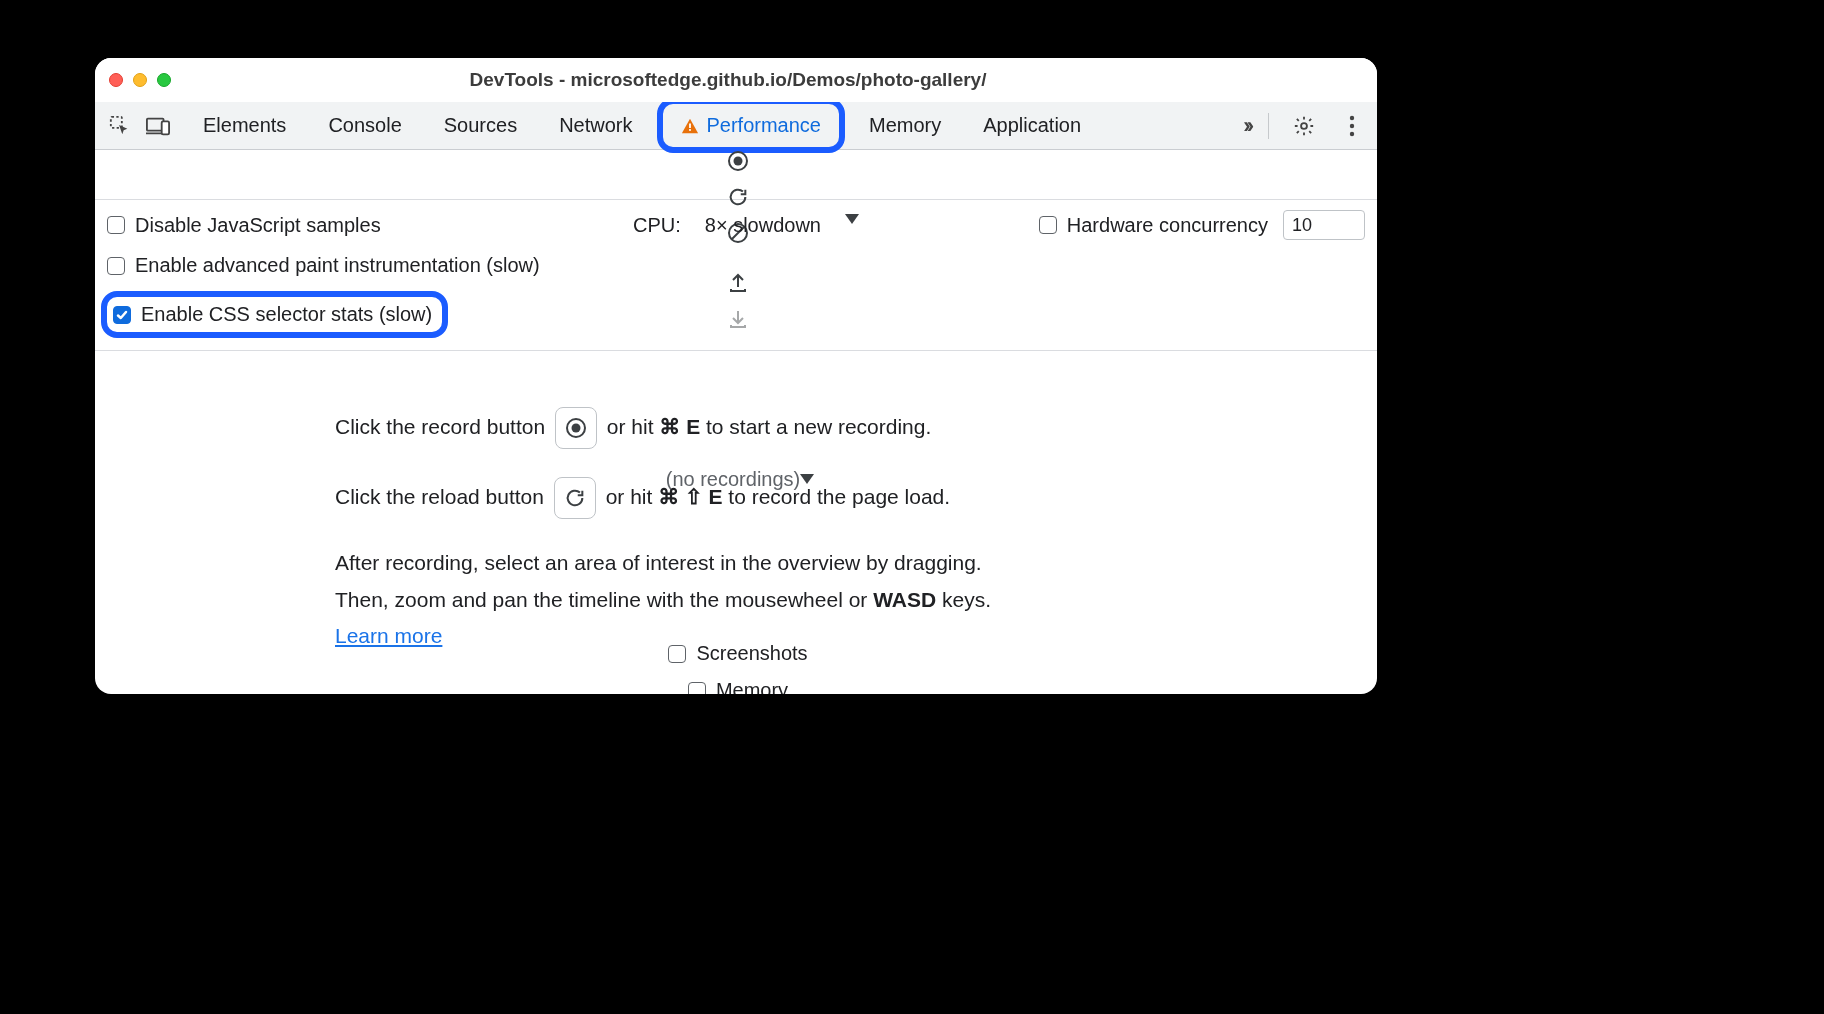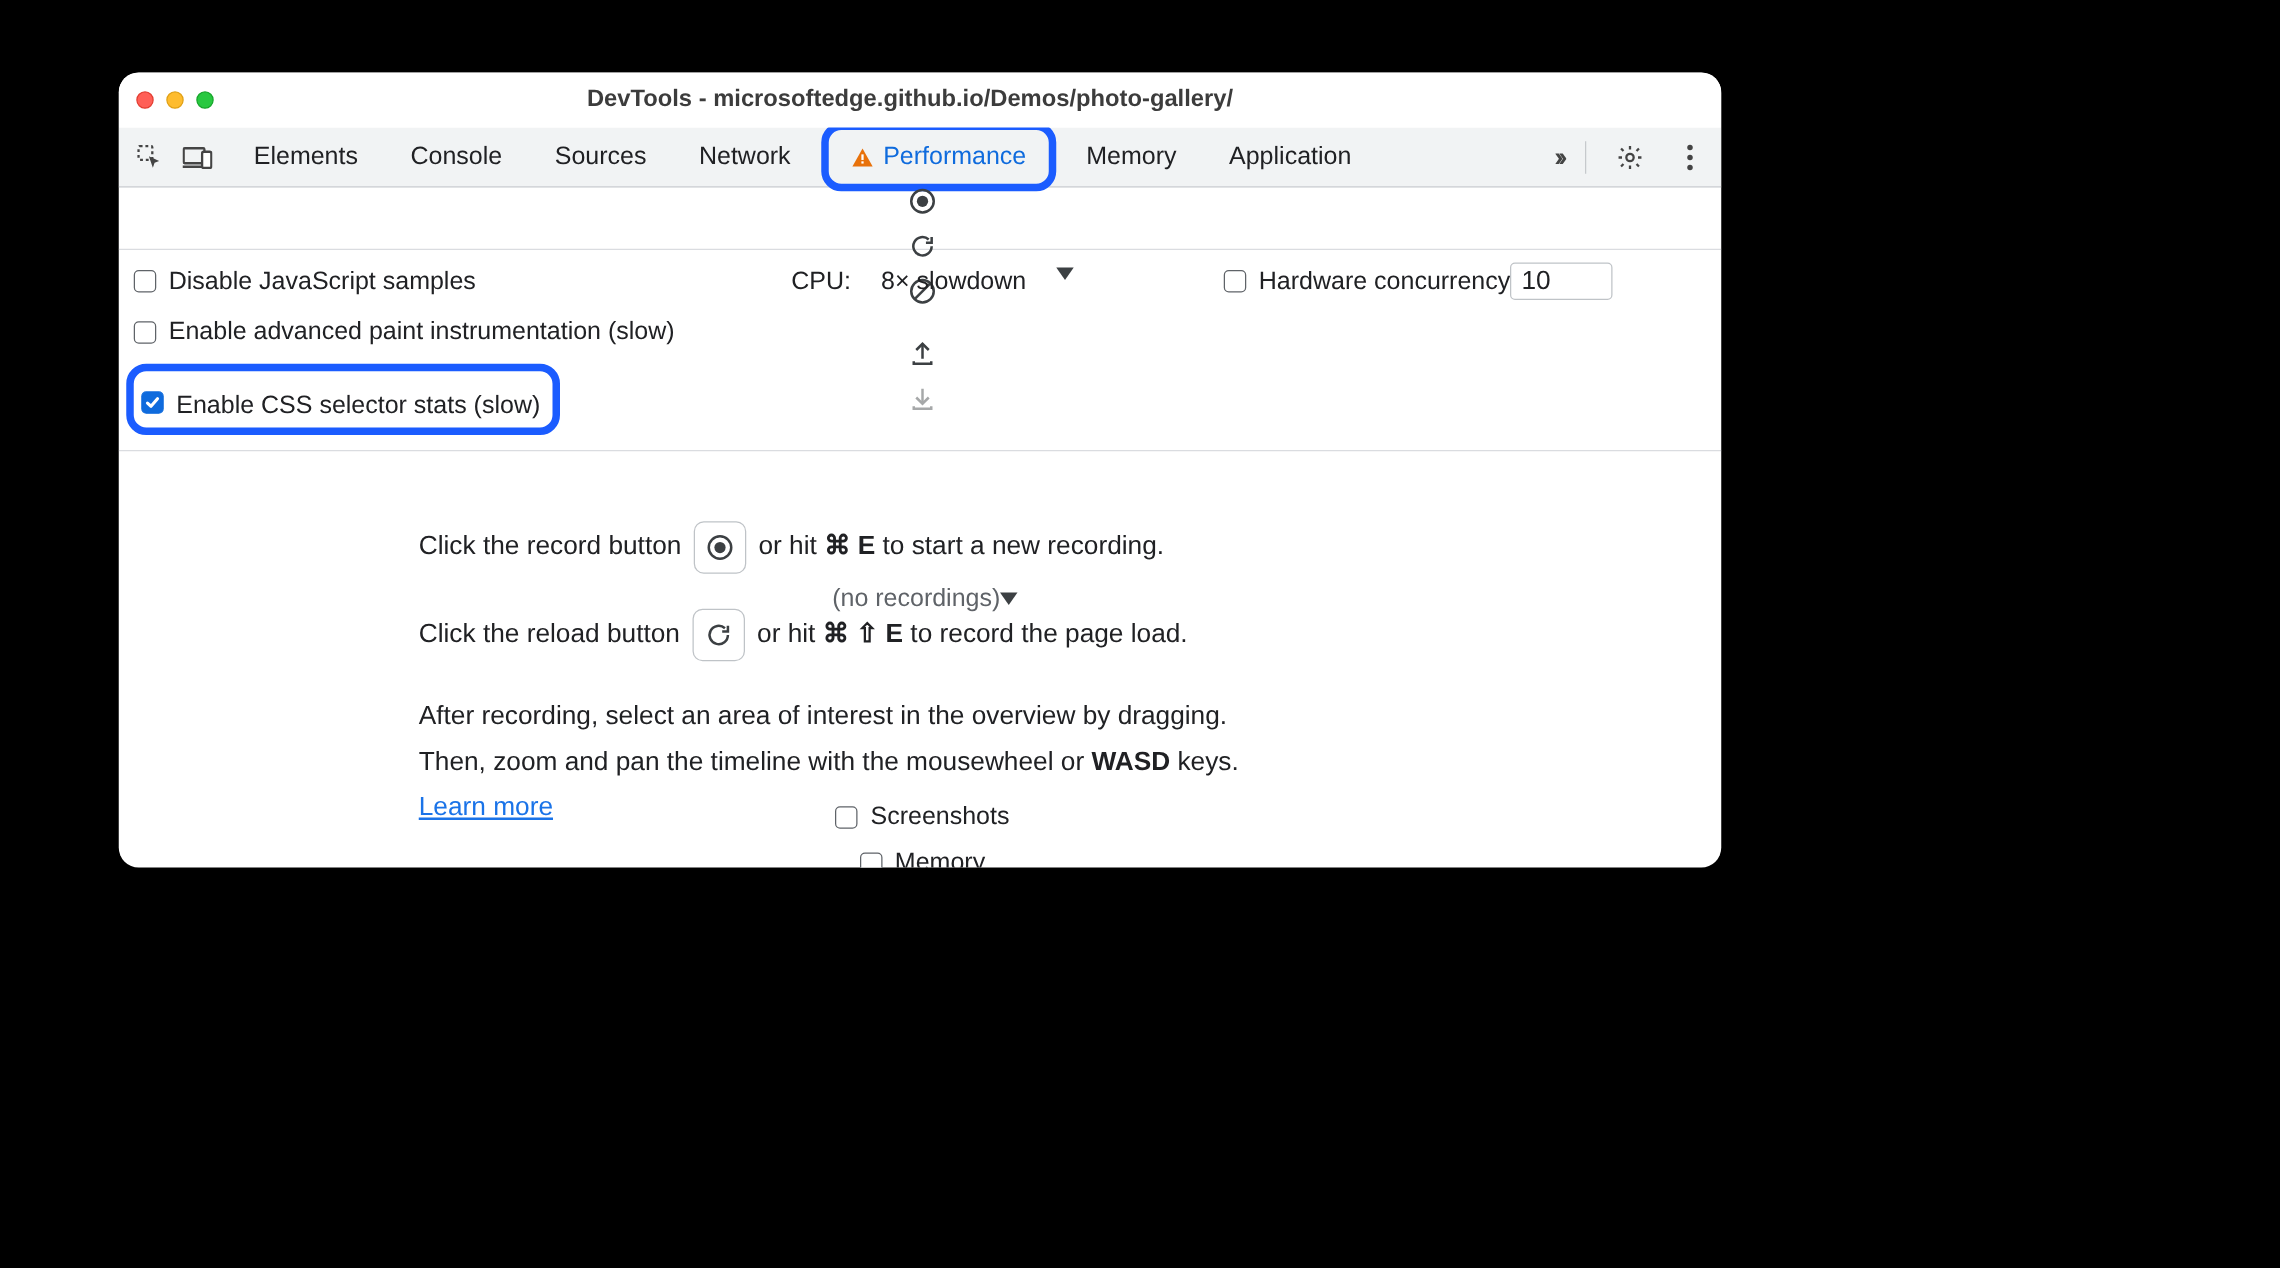--- a/index.html
+++ b/index.html
@@ -209,33 +209,33 @@
     border-right: 7px solid transparent;
     border-top: 10px solid #3c4043;
     display: inline-block;
   }
   .input-num {
     width: 82px;
     height: 30px;
     border: 1px solid #bfc3c7;
     border-radius: 4px;
     padding: 2px 8px;
-    font-size: 21px;
+    font-size: 18px;
     color: var(--text);
     background: #fff;
     display: inline-flex;
     align-items: center;
   }
 
   .css-stats-highlight {
     display: inline-flex;
-    align-items: flex-start;
+    align-items: center;
     border: 6px solid var(--highlight-blue);
     border-radius: 16px;
-    padding: 16px 10px 6px 6px;
+    padding: 6px 10px 6px 6px;
     margin-left: -6px;
   }
 
   
   .landing {
     padding: 56px 12px 20px 240px;
     font-size: 21px;
     color: var(--text);
     line-height: 1.55;
   }
@@ -407,21 +407,21 @@
       </label>
 
       <div class="select-like">
         <span>CPU:</span>
         <span class="select-like">
           <span>8× slowdown</span>
           <span class="triangle-down"></span>
         </span>
       </div>
 
-      <div style="display:flex;align-items:center;gap:0;">
+      <div style="display:flex;align-items:center;gap:15px;justify-content:flex-end;">
         <label class="checkbox-row">
           <span class="checkbox"></span>
           <span>Hardware concurrency</span>
         </label>
         <span class="input-num">10</span>
       </div>
     </div>
 
     <div class="settings-row">
       <label class="checkbox-row">

